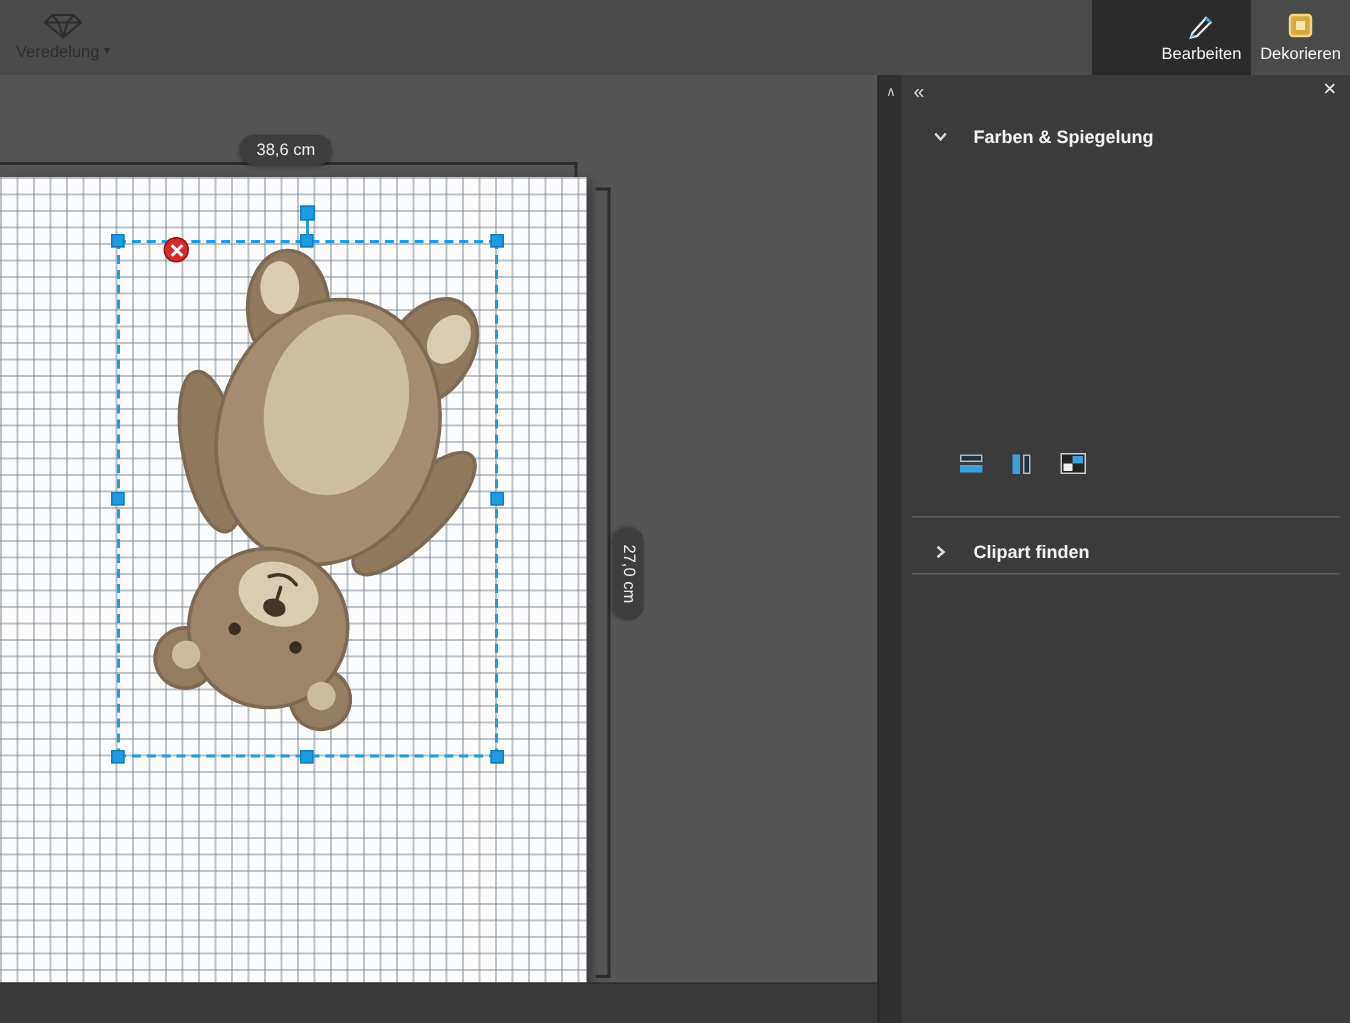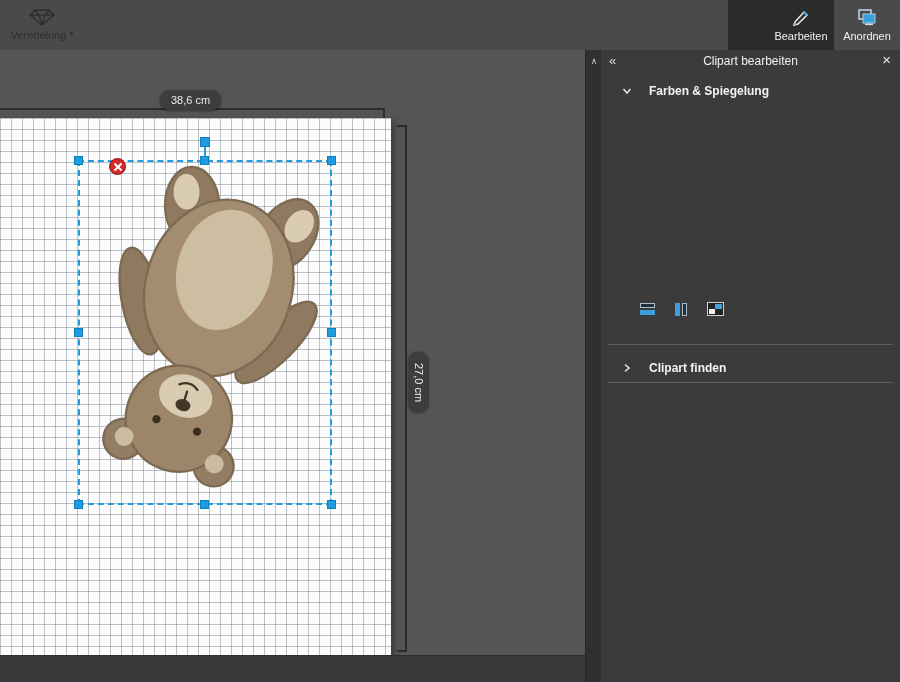--- a/index.html
+++ b/index.html
@@ -141,26 +141,25 @@
     <div class="tabs">
       <div class="tab active">
         <svg width="20" height="18" viewBox="0 0 20 18">
           <path d="M4 14 L13 4 L16 7 L7 16 L3 17 Z" fill="none" stroke="#eaeaea" stroke-width="1.5"></path>
           <path d="M13 4 L16 7" stroke="#3da0dc" stroke-width="2"></path>
           <path d="M3 17 L5.5 16.2 L4 14.6 Z" fill="#3da0dc"></path>
         </svg>
         <span class="tab-label">Bearbeiten</span>
       </div>
       <div class="tab">
-        <svg width="20" height="18" viewBox="0 0 20 18">
-          <rect x="2" y="2" width="12" height="9" fill="none" stroke="#cfe3f5" stroke-width="1.4"></rect>
-          <rect x="6" y="6" width="12" height="9" fill="#3da0dc" stroke="#9fcbe8" stroke-width="1"></rect>
-          <rect x="8" y="15.5" width="8" height="1.6" fill="#cfe3f5"></rect>
+        <svg width="18" height="18" viewBox="0 0 18 18">
+          <rect x="2" y="2" width="14" height="14" rx="2" fill="#d7a93c" stroke="#f2d784" stroke-width="1.6"></rect>
+          <rect x="6" y="6" width="6" height="6" fill="#f6e7b6"></rect>
         </svg>
-        <span class="tab-label">Anordnen</span>
+        <span class="tab-label">Dekorieren</span>
       </div>
     </div>
   </div>
 
   <div class="canvas-area">
 
     <div class="page"></div>
 
     <div class="ruler-h-line"></div>
     <div class="ruler-h-cap"></div>
@@ -213,21 +212,20 @@
     <div class="hscroll"></div>
   </div>
 
   <div class="vscroll">
     <span class="scroll-up">∧</span>
   </div>
 
   <div class="panel">
     <div class="panel-header">
       <span class="collapse-left">«</span>
-      <span class="panel-title">Clipart bearbeiten</span>
       <span class="close-btn">×</span>
     </div>
 
     <div class="section-header sh-colors">
       <svg class="chevron-svg" viewBox="0 0 10 10">
         <polyline points="1.5,3 5,7 8.5,3" fill="none" stroke="#e0e0e0" stroke-width="1.6"></polyline>
       </svg>
       <span class="label">Farben &amp; Spiegelung</span>
     </div>
 

